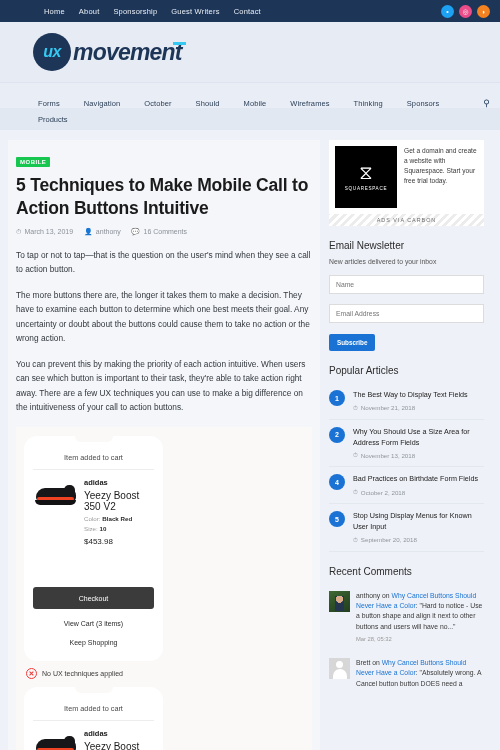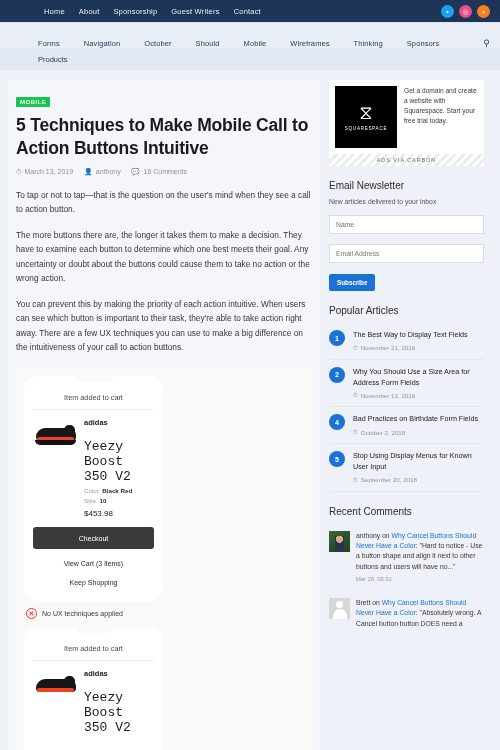--- a/index.html
+++ b/index.html
@@ -125,21 +125,21 @@
   .shoe-sole {
     position: absolute; left: 0px; top: 18px; width: 41px; height: 5px;
     background: #121214; border-radius: 0 0 7px 7px;
   }
   .shoe-heel {
     position: absolute; right: 2px; top: 3px; width: 11px; height: 9px;
     background: #17171a; border-radius: 5px 5px 0 0;
   }
   .pinfo { flex: 1; }
   .brand { font-size: 7.5px; font-weight: bold; color: #1b1b1b; }
-  .model { font-size: 13px; color: #1b1b1b; margin-top: 12px; font-family: Liberation Mono, monospace; }
+  .model { font-size: 10px; color: #1b1b1b; margin-top: 3px; }
   .attr { font-size: 6.2px; color: #9b9b9b; margin-top: 3px; }
   .attr b { color: #2b2b2b; }
   .price { font-size: 8px; color: #1b1b1b; margin-top: 5px; }
 
   .btns { position: absolute; left: 9px; right: 9px; bottom: 9px; }
   .btn {
     display: flex; align-items: center; justify-content: center;
     font-size: 7px; border-radius: 3px; height: 22px; text-align: center;
   }
   .btn-dark { background: #3b3b3b; color: #fff; }
@@ -231,20 +231,29 @@
       <a>Guest Writers</a>
       <a>Contact</a>
     </nav>
     <div class="socials">
       <span class="soc tw">•</span>
       <span class="soc db">◎</span>
       <span class="soc rss">◗</span>
     </div>
   </div>
 
+  <div class="logoband">
+    <div class="logo">
+      <div class="logo-circle">ux</div>
+      <div class="logo-word">
+        <span>movement</span>
+        <span class="logo-dash"></span>
+      </div>
+    </div>
+  </div>
 
   <div class="mainnav">
     <a>Forms</a>
     <a>Navigation</a>
     <a>October</a>
     <a>Should</a>
     <a>Mobile</a>
     <a>Wireframes</a>
     <a>Thinking</a>
     <a>Sponsors</a>

